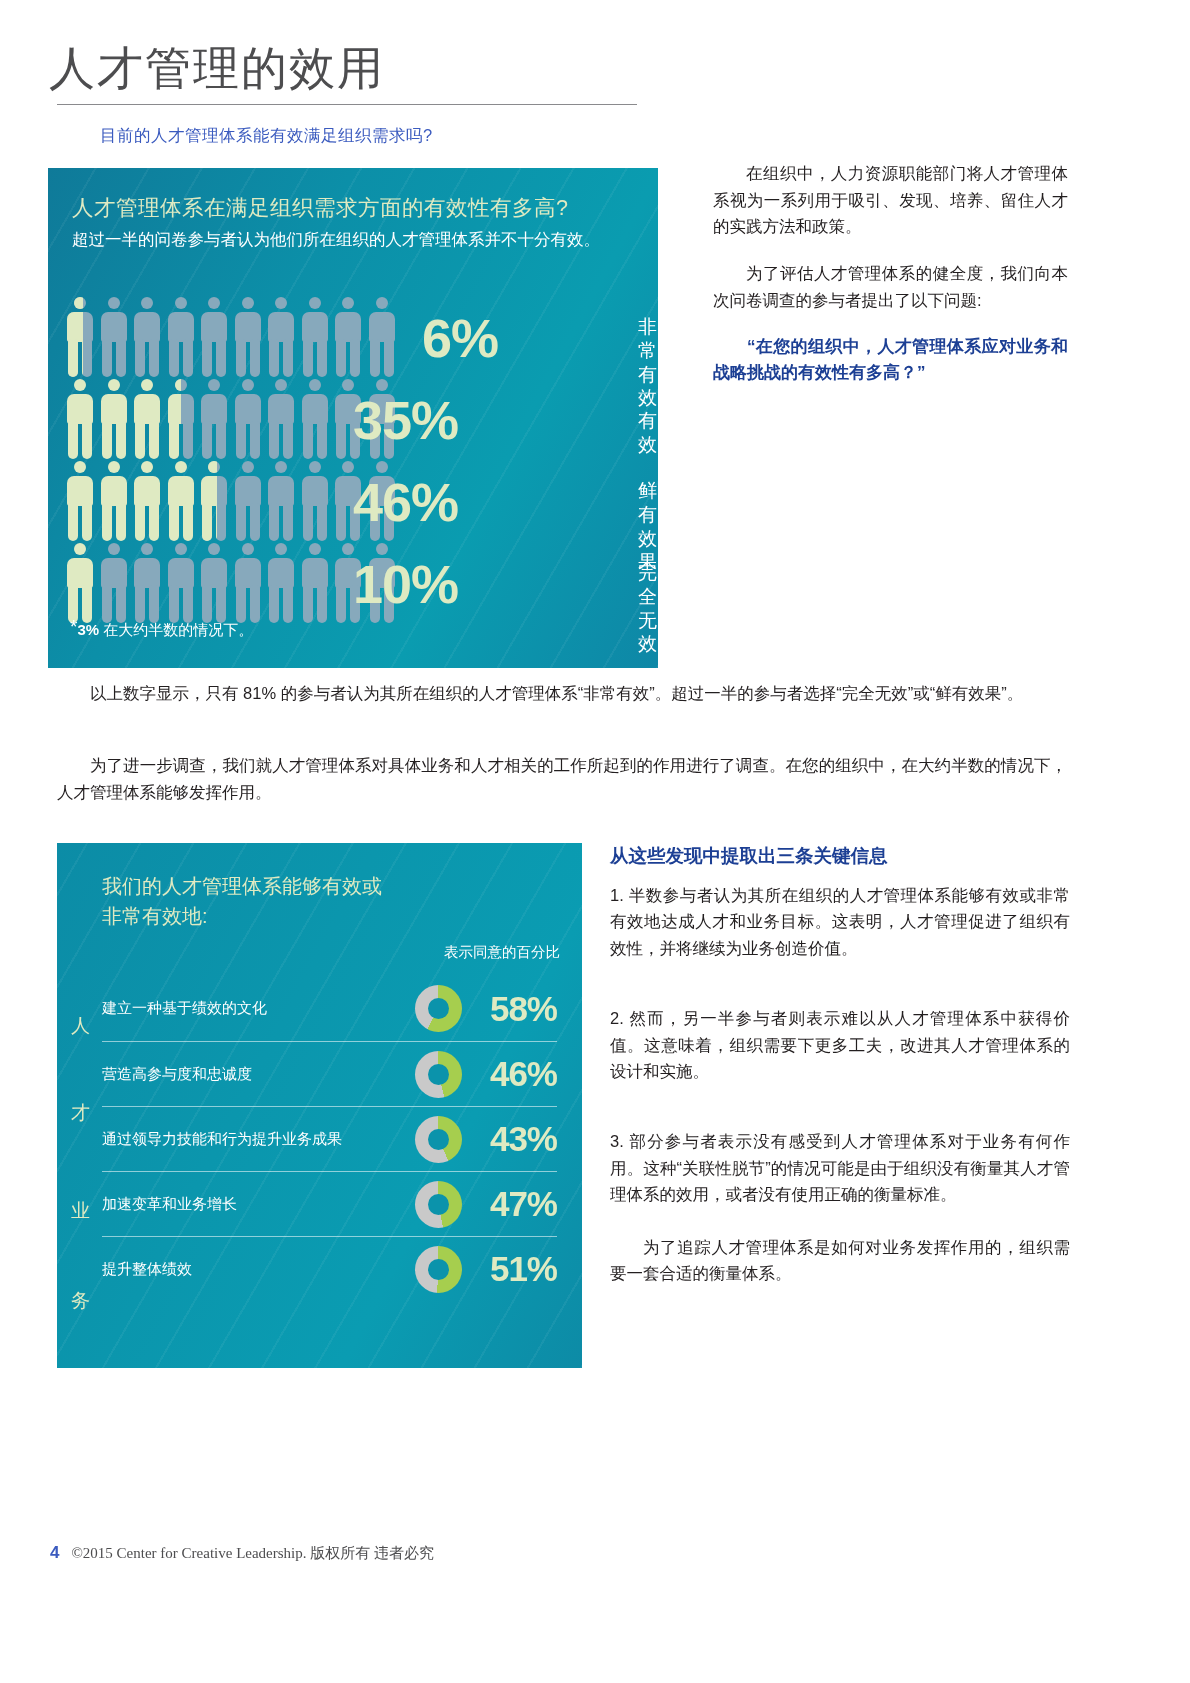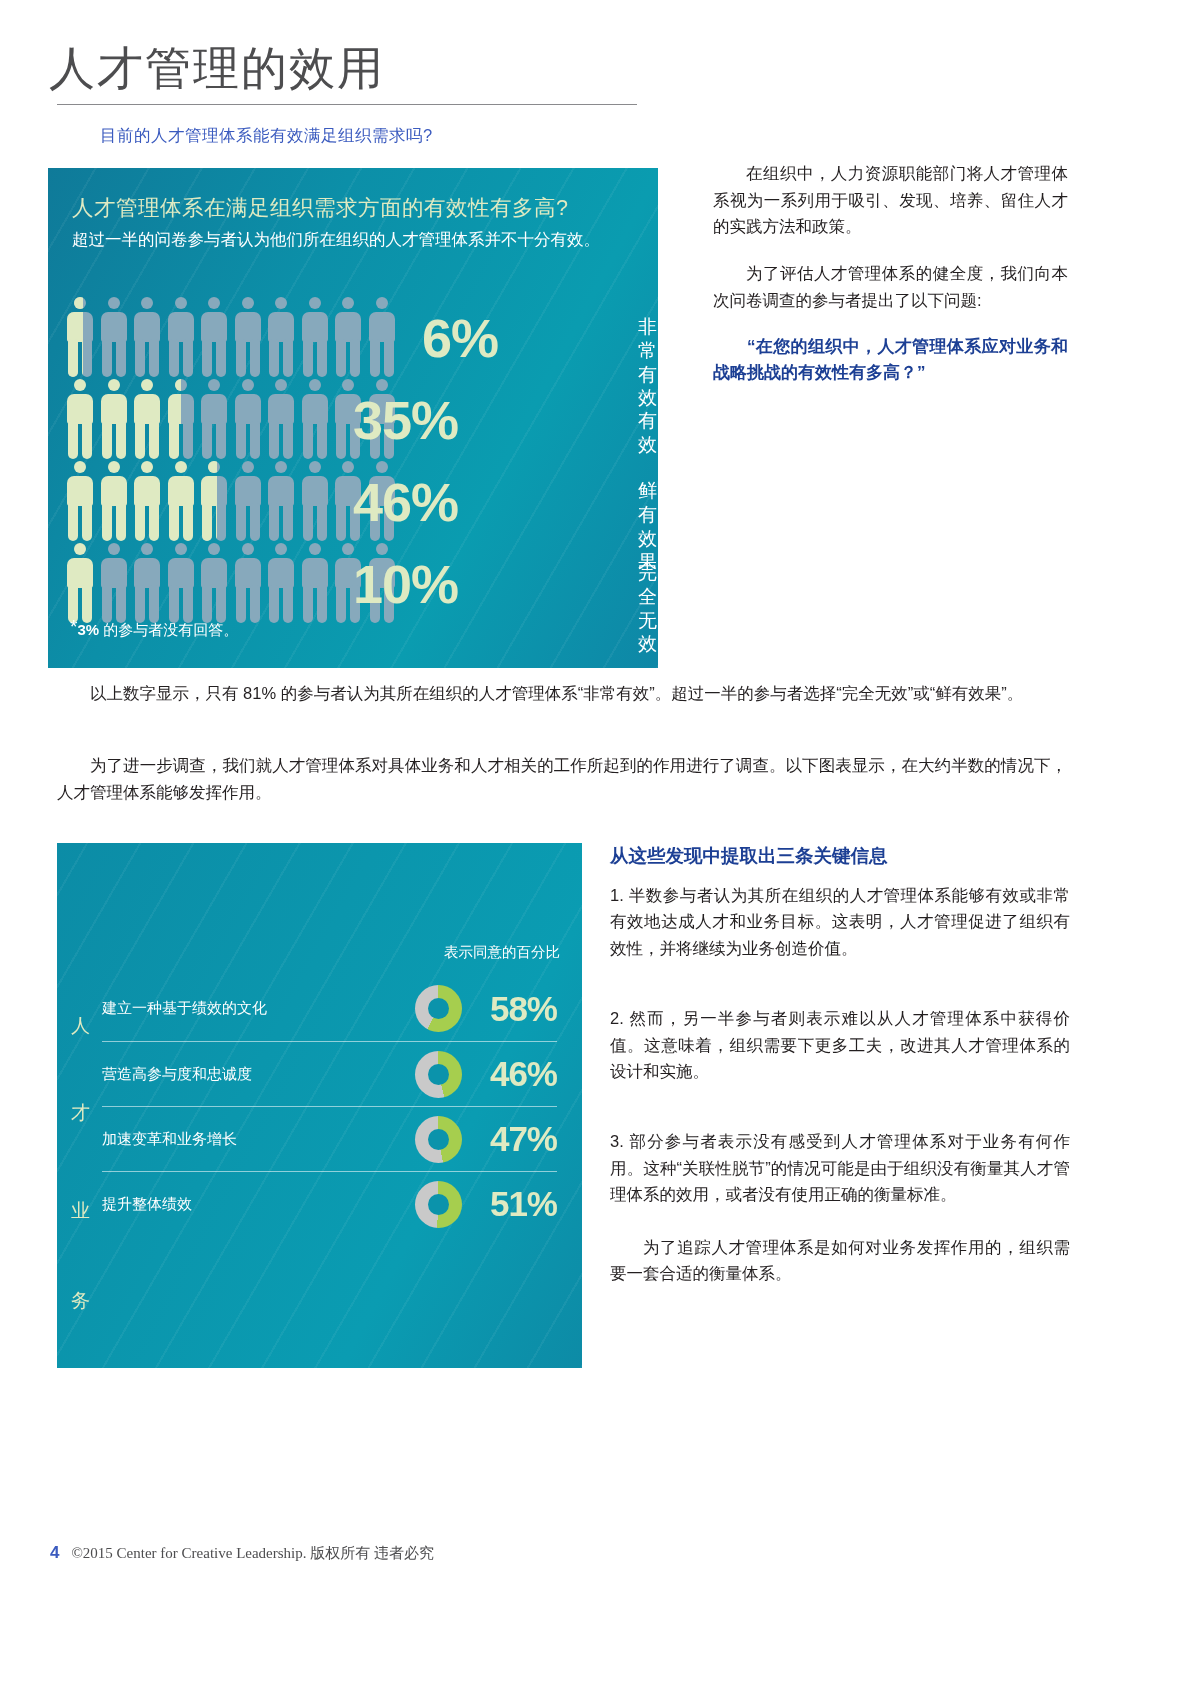--- a/index.html
+++ b/index.html
@@ -476,35 +476,39 @@
           <div class="pct" style="left: 232px; width: 160px; top: 14px;">10%</div>
           <div class="pct-label" style="left: 572px; top: 18px;">
             <div>完全</div>
             <div>无效</div>
           </div>
         </div>
       </div>
 
     <div class="footnote">
       <span class="star">*</span><span class="num">3%</span>
-      <span>的参与者没有回答。</span>
+      <span>在大约半数的情况下。</span>
     </div>
   </div>
 
   <div class="rt-col">
     <p class="rt-p">在组织中，人力资源职能部门将人才管理体系视为一系列用于吸引、发现、培养、留住人才的实践方法和政策。</p>
     <p class="rt-p">为了评估人才管理体系的健全度，我们向本次问卷调查的参与者提出了以下问题:</p>
     <p class="rt-quote">“在您的组织中，人才管理体系应对业务和战略挑战的有效性有多高？”</p>
   </div>
 
   <p class="mid-p" id="mid-p1">以上数字显示，只有 81% 的参与者认为其所在组织的人才管理体系“非常有效”。超过一半的参与者选择“完全无效”或“鲜有效果”。</p>
-  <p class="mid-p" id="mid-p2">为了进一步调查，我们就人才管理体系对具体业务和人才相关的工作所起到的作用进行了调查。以下图表显示，在大约半数的情况下，人才管理体系能够发挥作用。</p>
+  <p class="mid-p" id="mid-p2">为了进一步调查，我们就人才管理体系对具体业务和人才相关的工作所起到的作用进行了调查。在您的组织中，在大约半数的情况下，人才管理体系能够发挥作用。</p>
 
   <div class="info2">
     <div class="stripes"></div>
+    <div class="info2-title">
+      <div>我们的人才管理体系能够有效或</div>
+      <div>非常有效地:</div>
+    </div>
     <div class="info2-legend">表示同意的百分比</div>
     <div id="sideCats">
         <div class="sidecat" style="left: 14px; top: 170px;">人</div>
         <div class="sidecat" style="left: 14px; top: 257px;">才</div>
         <div class="sidecat" style="left: 14px; top: 355px;">业</div>
         <div class="sidecat" style="left: 14px; top: 445px;">务</div>
       </div>
     <div class="rows2" id="rows2">
         <div class="row2">
           <div class="row2-label">建立一种基于绩效的文化</div>
@@ -516,20 +520,28 @@
         </div>
         <div class="row2">
           <div class="row2-label">营造高参与度和忠诚度</div>
           <div class="donut">
             <div class="ring" style="background:conic-gradient(#a6ce4e 0deg 165.6deg, #c9c9c9 165.6deg 360deg)"></div>
             <div class="hole"></div>
           </div>
           <div class="row2-pct">46%</div>
         </div>
         <div class="row2">
+          <div class="row2-label">通过领导力技能和行为提升业务成果</div>
+          <div class="donut">
+            <div class="ring" style="background:conic-gradient(#a6ce4e 0deg 154.8deg, #c9c9c9 154.8deg 360deg)"></div>
+            <div class="hole"></div>
+          </div>
+          <div class="row2-pct">43%</div>
+        </div>
+        <div class="row2">
           <div class="row2-label">加速变革和业务增长</div>
           <div class="donut">
             <div class="ring" style="background:conic-gradient(#a6ce4e 0deg 169.20000000000002deg, #c9c9c9 169.20000000000002deg 360deg)"></div>
             <div class="hole"></div>
           </div>
           <div class="row2-pct">47%</div>
         </div>
         <div class="row2">
           <div class="row2-label">提升整体绩效</div>
           <div class="donut">

